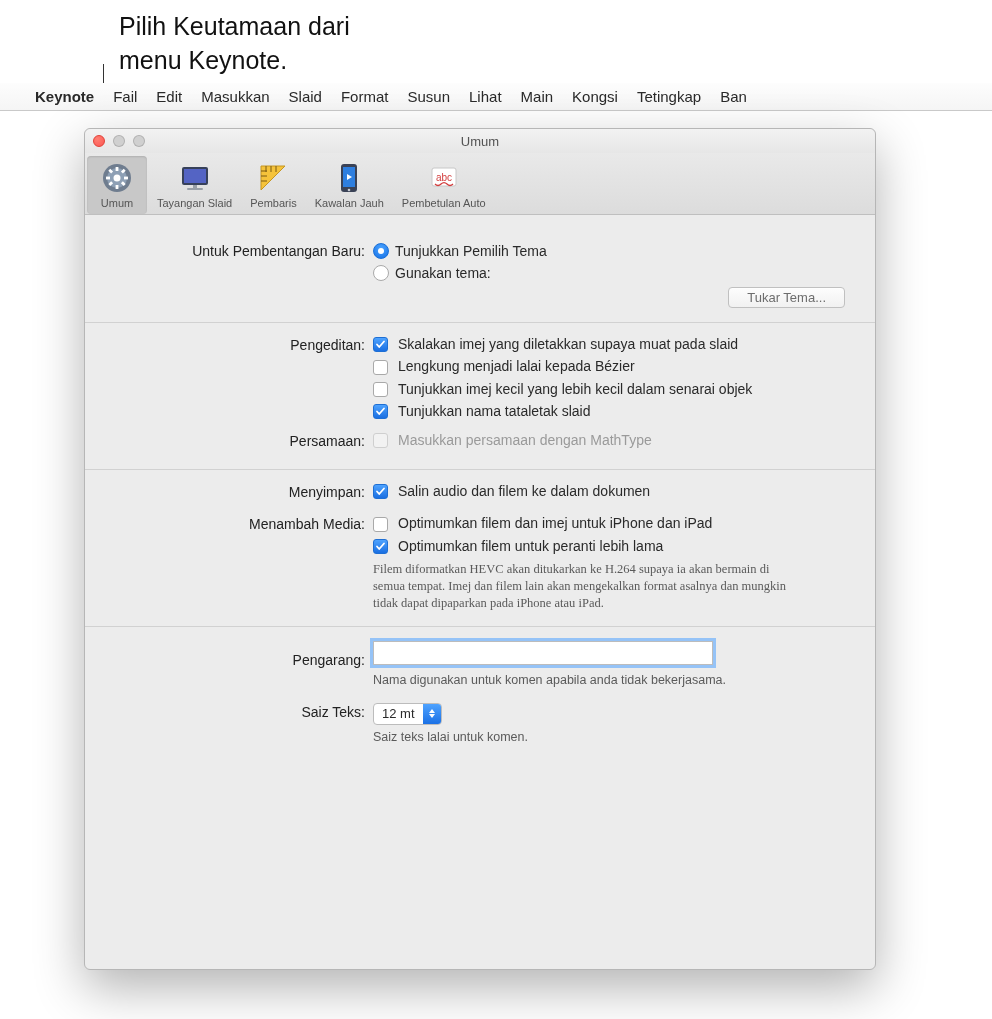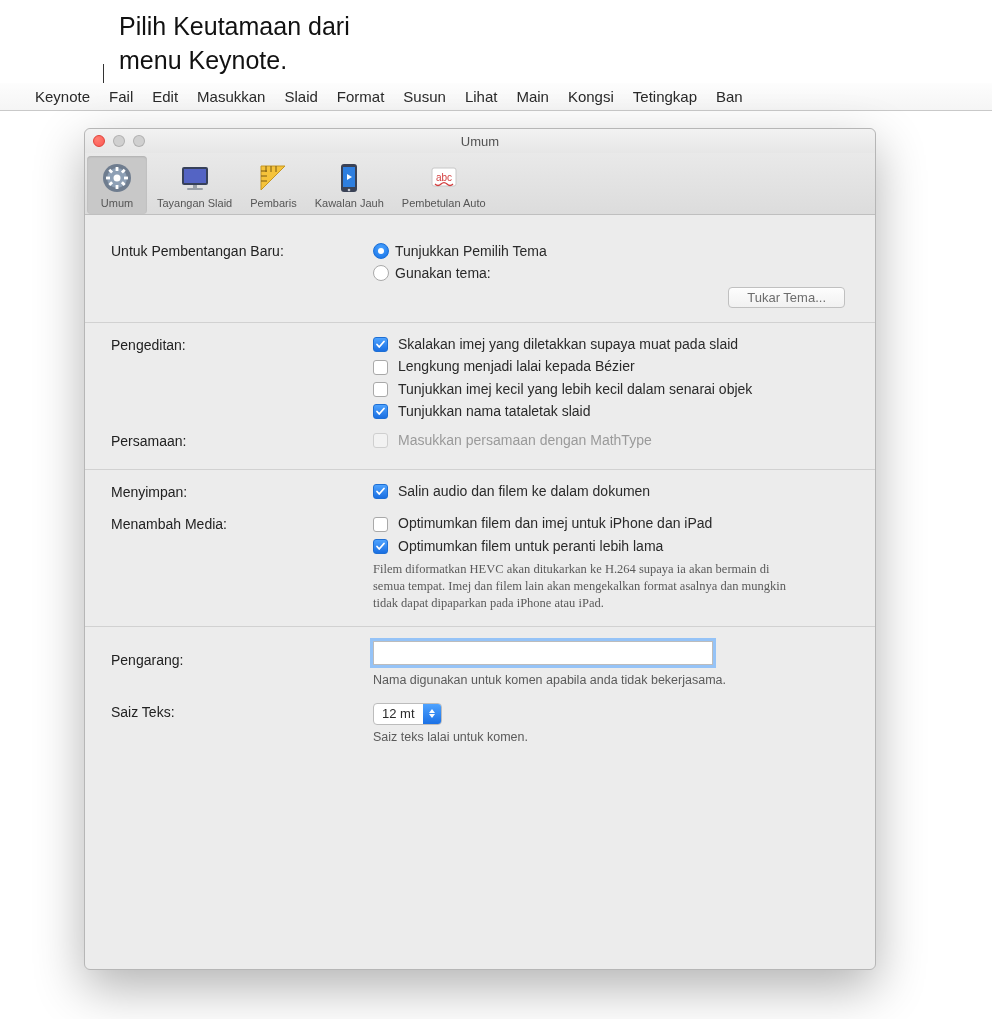--- a/index.html
+++ b/index.html
@@ -45,21 +45,21 @@
     align-items: center;
     padding: 0 16px;
     gap: 19px;
     font-size: 15px;
     color: #2a2a2a;
   }
   .menubar .apple {
     font-size: 16px;
     color: #3b3b3b;
   }
-  .menubar .app-name { font-weight: 400; }
+  .menubar .app-name { font-weight: 700; }
 
   
   .window {
     position: absolute;
     top: 128px;
     left: 84px;
     width: 792px;
     height: 842px;
     background: #ececec;
     border: 1px solid #b6b6b6;
@@ -151,20 +151,21 @@
   }
 
   .row {
     display: flex;
     align-items: baseline;
     margin-bottom: 4px;
   }
   .row.top-align { align-items: flex-start; }
   .label-col {
     width: 262px;
+    text-align: right;
     padding-right: 8px;
     font-size: 14px;
     color: #222;
   }
   .control-col {
     flex: 1;
     font-size: 14px;
   }
 
   

